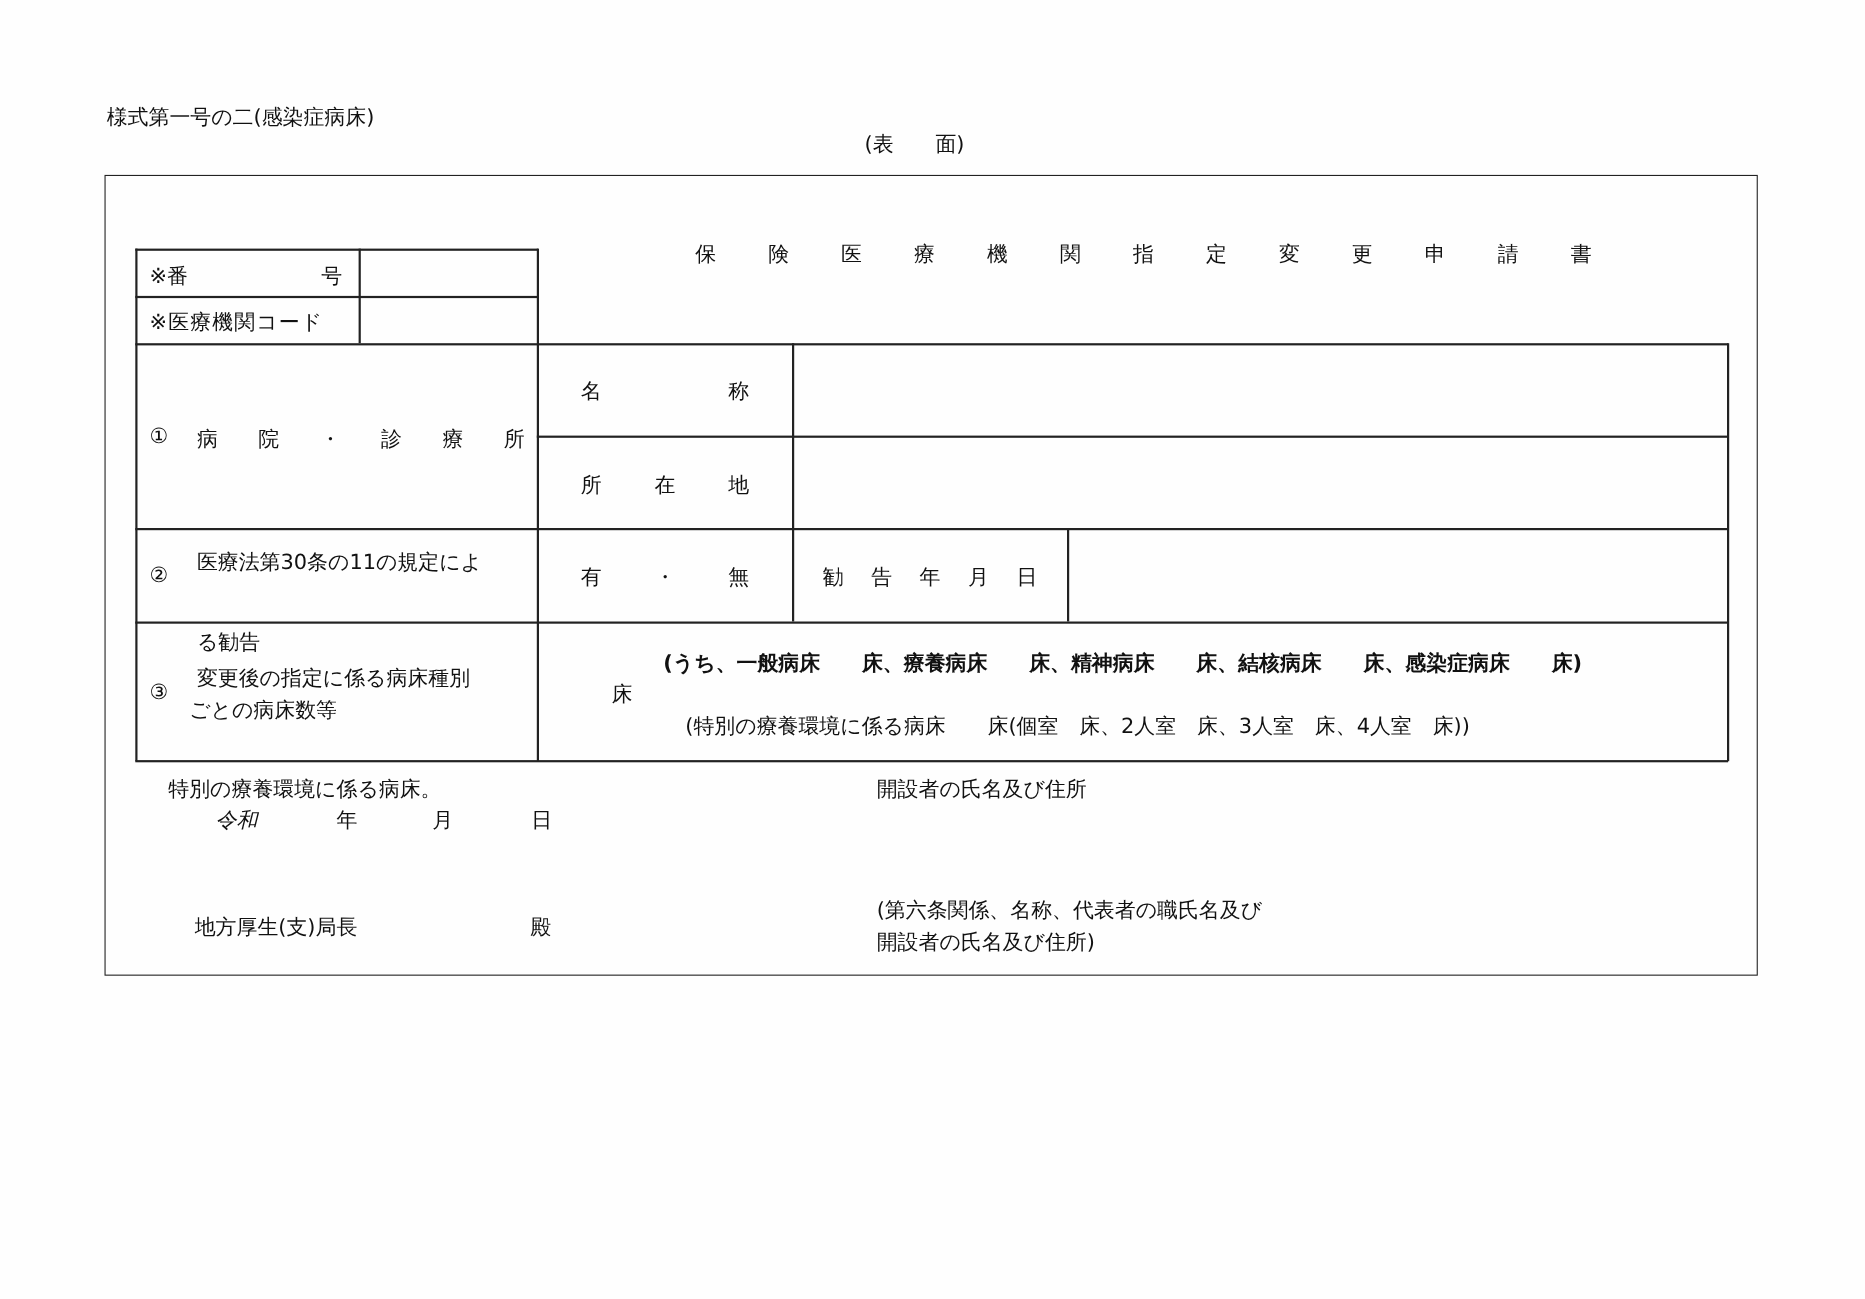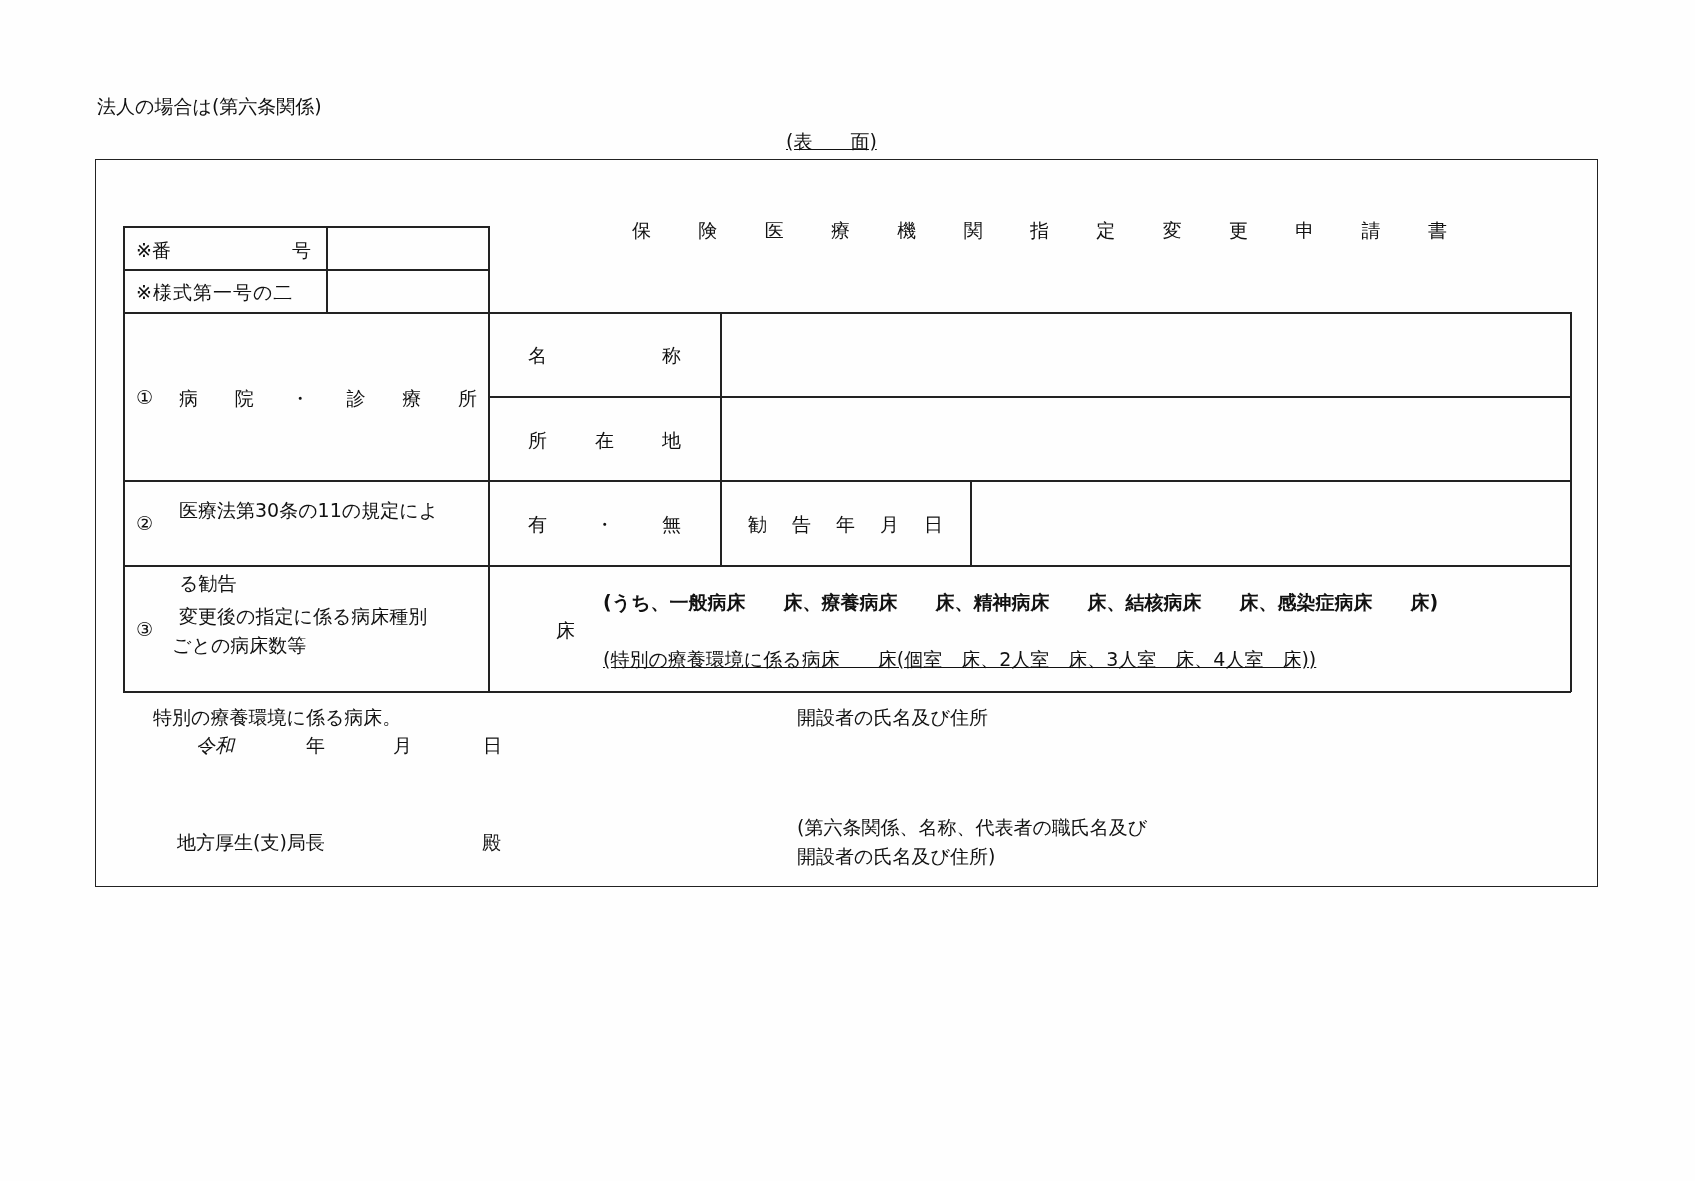--- a/index.html
+++ b/index.html
@@ -7,22 +7,22 @@
   .abs{position:absolute;white-space:nowrap;}
   .outer{position:absolute;left:95px;top:159px;width:1503px;height:728px;border:1.5px solid #222;box-sizing:border-box;}
   .ln{position:absolute;background:#222;}
   .h{height:1.5px;}
   .v{width:1.5px;}
   .spread{display:flex;justify-content:space-between;position:absolute;white-space:nowrap;}
 </style>
 </head>
 <body>
 
-<div class="abs" style="left:97px;top:94px;">法人の場合は(第六条関係)</div>
-<div class="abs" style="left:786px;top:129px;text-decoration:underline;">(表　　面)</div>
+<div class="abs" style="left:97px;top:94px;">様式第一号の二(感染症病床)</div>
+<div class="abs" style="left:786px;top:118px;">(表　　面)</div>
 
 <div class="outer"></div>
 
 <div class="spread" style="left:632px;top:218px;width:815px;">
   <span>保</span>
     <span>険</span>
     <span>医</span>
     <span>療</span>
     <span>機</span>
     <span>関</span>
@@ -48,21 +48,21 @@
 <div class="ln h" style="left:123px;top:691px;width:1448px;"></div>
 <div class="ln v" style="left:720px;top:312px;height:253px;"></div>
 <div class="ln v" style="left:970px;top:480px;height:85px;"></div>
 <div class="ln v" style="left:1570px;top:312px;height:380px;"></div>
 
 <div class="spread" style="left:136px;top:238px;width:175px;">
   <span>※番</span>
     <span>号</span>
 </div>
 <div class="abs" style="left:330px;top:230px;width:155px;height:38px;"></div>
-<div class="abs" style="left:136px;top:280px;letter-spacing:1px;">※様式第一号の二</div>
+<div class="abs" style="left:136px;top:280px;letter-spacing:1px;">※医療機関コード</div>
 <div class="abs" style="left:330px;top:272px;width:155px;height:38px;"></div>
 
 <div class="abs" style="left:136px;top:386px;">①</div>
 <div class="spread" style="left:179px;top:386px;width:298px;">
   <span>病</span>
     <span>院</span>
     <span>・</span>
     <span>診</span>
     <span>療</span>
     <span>所</span>
@@ -94,21 +94,21 @@
     <span>月</span>
     <span>日</span>
 </div>
 <div class="abs" style="left:974px;top:484px;width:592px;height:78px;"></div>
 
 <div class="abs" style="left:136px;top:618px;">③</div>
 <div class="abs" style="left:179px;top:604px;">変更後の指定に係る病床種別</div>
 <div class="abs" style="left:172px;top:633px;">ごとの病床数等</div>
 <div class="abs" style="left:556px;top:618px;">床</div>
 <div class="abs" style="left:603px;top:590px;font-weight:bold;">(うち、一般病床　　床、療養病床　　床、精神病床　　床、結核病床　　床、感染症病床　　床)</div>
-<div class="abs" style="left:603px;top:647px;text-decoration:underline;">(特別の療養環境に係る病床　　床(個室　床、2人室　床、3人室　床、4人室　床))</div>
+<div class="abs" style="left:623px;top:647px;">(特別の療養環境に係る病床　　床(個室　床、2人室　床、3人室　床、4人室　床))</div>
 
 <div class="abs" style="left:153px;top:705px;">特別の療養環境に係る病床。</div>
 <div class="abs" style="left:196px;top:733px;font-style:italic;">令和</div>
 <div class="abs" style="left:306px;top:733px;">年</div>
 <div class="abs" style="left:393px;top:733px;">月</div>
 <div class="abs" style="left:483px;top:733px;">日</div>
 <div class="abs" style="left:153px;top:830px;margin-left:24px;">地方厚生(支)局長</div>
 <div class="abs" style="left:482px;top:830px;">殿</div>
 <div class="abs" style="left:797px;top:705px;">開設者の氏名及び住所</div>
 <div class="abs" style="left:797px;top:815px;">(第六条関係、名称、代表者の職氏名及び</div>

